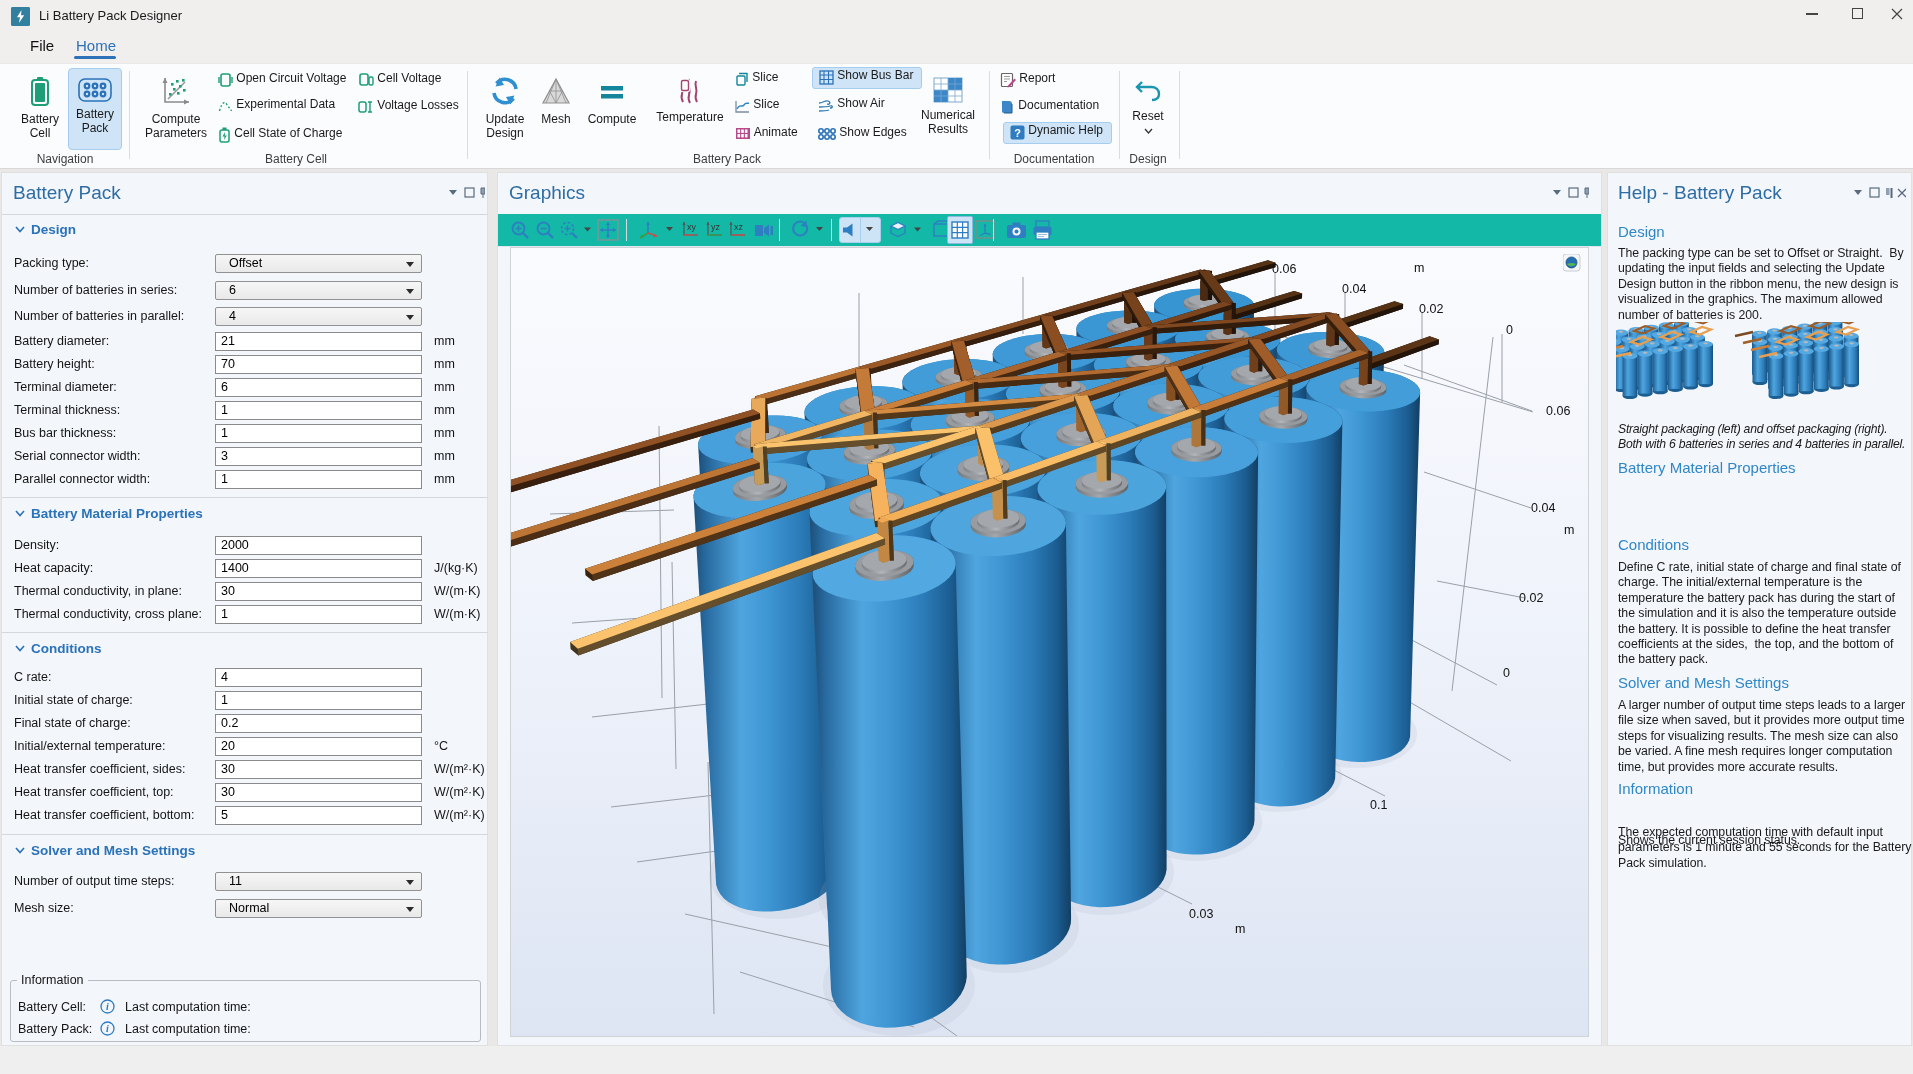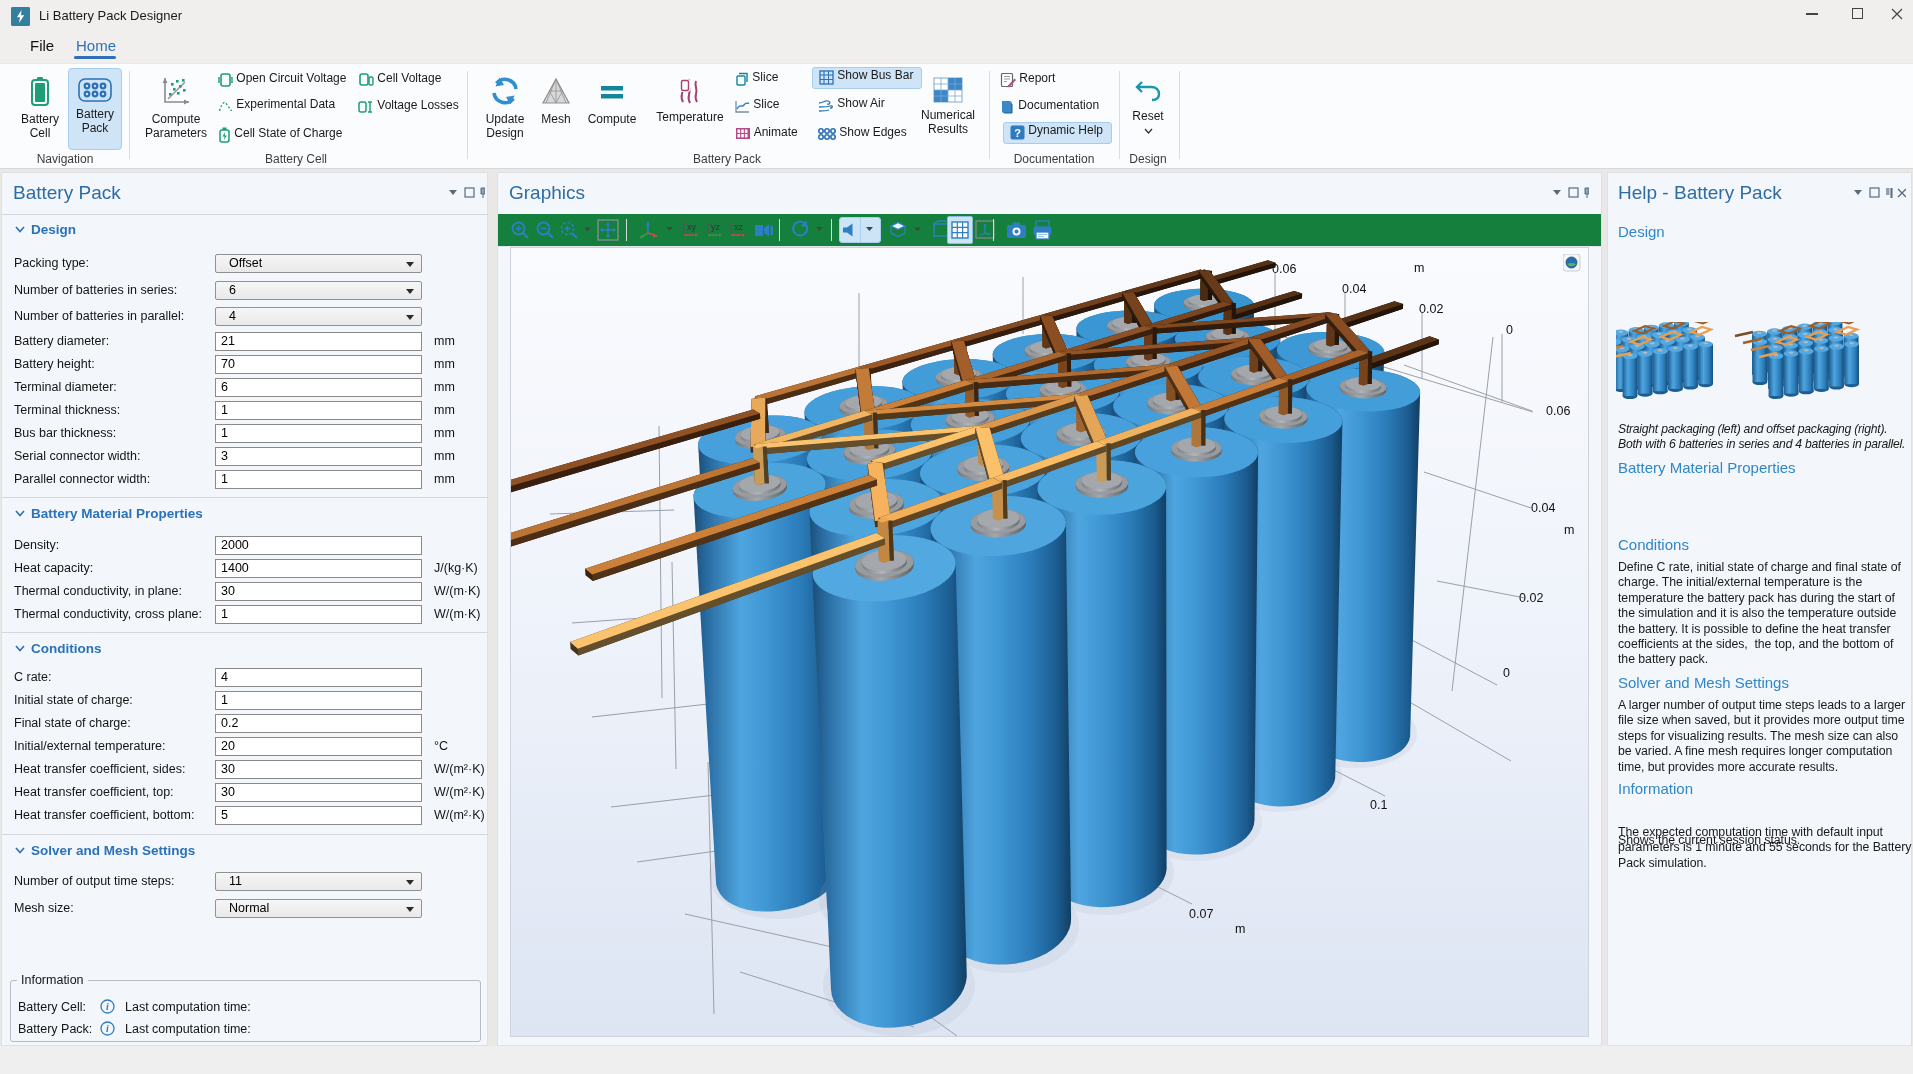--- a/index.html
+++ b/index.html
@@ -367,21 +367,21 @@
  <div class="flabel" style="left:123px;top:849px">Last computation time:</div>
 </div>
 
 <div class="panel" style="left:497px;top:172px;width:1105px;height:874px" id="graphpanel">
  <div class="ptitle" style="left:11px;top:9px">Graphics</div>
  <div class="picons" style="left:1055px;top:14px"><svg width="36" height="12">
         <path d="M0 3 L4 8 L8 3" fill="#5a6b7e"></path>
         <rect x="16" y="1" width="9" height="9" fill="none" stroke="#5a6b7e" stroke-width="1.2"></rect>
         <path d="M32 1 h4 v6 h-4 z M34 7 v4" stroke="#5a6b7e" fill="#8fa0b3" stroke-width="1"></path>
       </svg></div>
- <div id="gtoolbar" class="abs" style="left:0px;top:41px;width:1103px;height:33px;background:#15803d;border-bottom:1px solid #e2e5ea">
+ <div id="gtoolbar" class="abs" style="left:0px;top:41px;width:1103px;height:33px;background:#14b8a6;border-bottom:1px solid #e2e5ea">
   <svg class="abs" style="left:12px;top:6px" width="20" height="20">
         <circle cx="8.5" cy="8.5" r="6" fill="none" stroke="#2e7fc2" stroke-width="1.8"></circle>
         <path d="M13 13 L18 18" stroke="#2e7fc2" stroke-width="2.4"></path>
         <path d="M5.5 8.5 H11.5 M8.5 5.5 V11.5" stroke="#2e7fc2" stroke-width="1.5"></path>
       </svg>
   <svg class="abs" style="left:37px;top:6px" width="20" height="20">
         <circle cx="8.5" cy="8.5" r="6" fill="none" stroke="#2e7fc2" stroke-width="1.8"></circle>
         <path d="M13 13 L18 18" stroke="#2e7fc2" stroke-width="2.4"></path>
         <path d="M5.5 8.5 H11.5" stroke="#2e7fc2" stroke-width="1.5"></path>
       </svg>
@@ -1462,40 +1462,41 @@
  <div class="axlbl" style="left:831px;top:34px">0.04</div>
  <div class="axlbl" style="left:908px;top:54px">0.02</div>
  <div class="axlbl" style="left:995px;top:75px">0</div>
  <div class="axlbl" style="left:903px;top:13px">m</div>
  <div class="axlbl" style="left:1035px;top:156px">0.06</div>
  <div class="axlbl" style="left:1020px;top:253px">0.04</div>
  <div class="axlbl" style="left:1008px;top:343px">0.02</div>
  <div class="axlbl" style="left:992px;top:418px">0</div>
  <div class="axlbl" style="left:1053px;top:275px">m</div>
  <div class="axlbl" style="left:859px;top:550px">0.1</div>
- <div class="axlbl" style="left:678px;top:659px">0.07</div>
+ <div class="axlbl" style="left:678px;top:659px">0.03</div>
 
  <div class="axlbl" style="left:724px;top:674px">m</div>
  <svg class="abs" style="left:1052px;top:6px" width="18" height="18">
       <rect x="0" y="0" width="17" height="17" rx="3" fill="#f4f6f9" stroke="#c8ccd2" stroke-width="1"></rect>
       <circle cx="8.5" cy="8.5" r="5.5" fill="#2470b3"></circle>
       <path d="M4 10 A5.5 5.5 0 0 0 13 10 A7 4 0 0 0 4 10" fill="#59b553"></path>
       <circle cx="8.5" cy="8.5" r="5.5" fill="none" stroke="#1a4e7e" stroke-width="0.8"></circle>
     </svg>
 </div>
 <div class="panel" style="left:1607px;top:172px;width:305px;height:874px" id="helppanel">
  <div class="ptitle" style="left:10px;top:9px">Help - Battery Pack</div>
  <div class="picons" style="left:246px;top:14px"><svg width="52" height="12">
         <path d="M0 3 L4 8 L8 3" fill="#5a6b7e"></path>
         <rect x="16" y="1" width="9" height="9" fill="none" stroke="#5a6b7e" stroke-width="1.2"></rect>
         <rect x="32" y="1" width="3.5" height="7" fill="#8fa0b3"></rect>
         <rect x="36.5" y="1" width="2" height="10" fill="#5a6b7e"></rect>
         <path d="M44 2 L52 10 M52 2 L44 10" stroke="#5a6b7e" stroke-width="1.3"></path>
       </svg></div>
  <div class="hsect" style="left:10px;top:50px">Design</div>
+ <div class="hbody" style="left:10px;top:73px">The packing type can be set to Offset or Straight.&nbsp; By updating the input fields and selecting the Update Design button in the ribbon menu, the new design is visualized in the graphics. The maximum allowed number of batteries is 200.</div>
  <div id="helpimgs" class="abs" style="left:8px;top:149px;width:292px;height:92px"><svg width="292" height="92" viewBox="0 0 292 92">
 <defs>
           <linearGradient id="mpg" x1="0" y1="0" x2="1" y2="0">
 <stop offset="0" stop-color="#1d5e92"></stop>
             <stop offset="0.35" stop-color="#4fa5df"></stop>
             <stop offset="0.75" stop-color="#2b7cb9"></stop>
             <stop offset="1" stop-color="#174e7c"></stop>
           </linearGradient>
         </defs>
 <ellipse cx="-10.2" cy="52.9" rx="7.4" ry="3.1" fill="#1d5e92"></ellipse>

